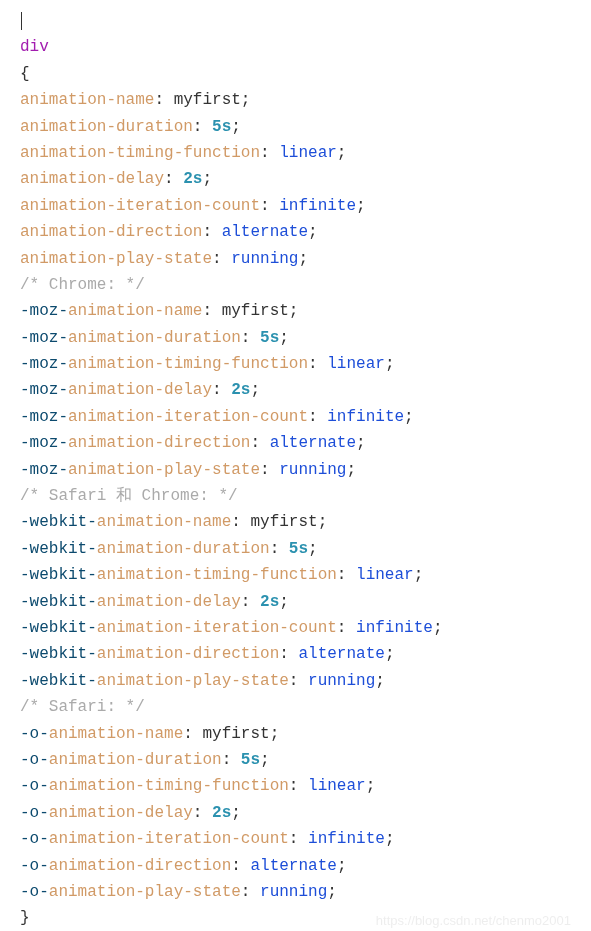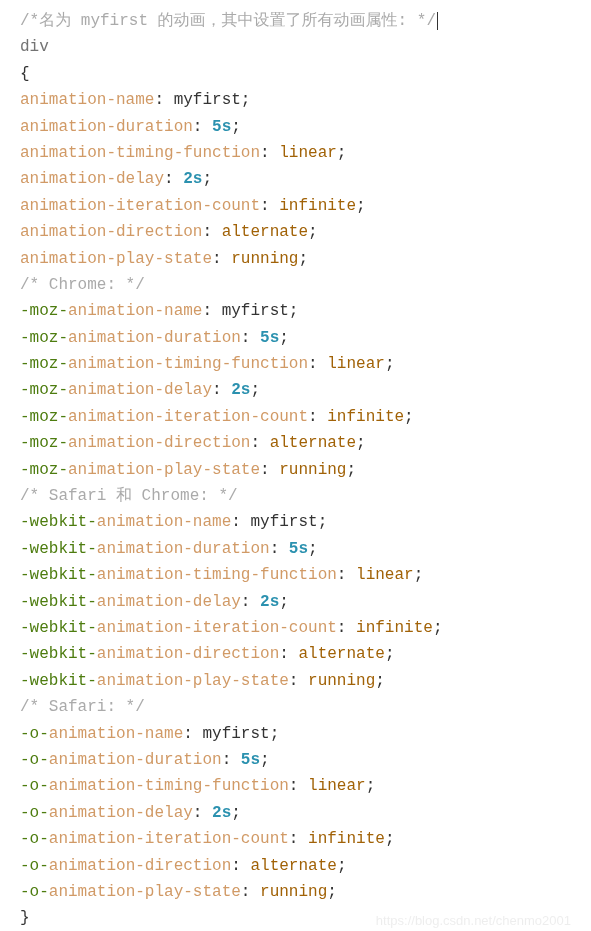--- a/index.html
+++ b/index.html
@@ -8,29 +8,29 @@
       font-size: 16px;
       line-height: 1.65;
       background: #fff;
       padding: 8px 20px;
       color: #333;
       position: relative;
       width: 591px;
     }
     .line { white-space: pre; }
     .comment { color: #aaa; }
-    .selector { color: #737373; }
+    .selector { color: #a21caf; }
     .brace { color: #333; }
     .property { color: #d19a66; text-align: right; }
     .colon { color: #333; }
     .value-text { color: #333; }
-    .value-keyword { color: #a16207; }
+    .value-keyword { color: #1d4ed8; }
     .value-number { color: #2b91af; font-weight: bold; }
     .semicolon { color: #333; }
-    .prefix { color: #4d7c0f; }
+    .prefix { color: #0c4a6e; }
     .watermark {
       position: absolute;
       bottom: 8px;
       right: 20px;
       color: #ddd;
       font-size: 13px;
       font-family: Arial, sans-serif;
       opacity: 0.5;
     }
     .cursor {
@@ -38,21 +38,21 @@
       width: 1px;
       height: 18px;
       background: #333;
       vertical-align: text-bottom;
       margin-left: 1px;
     }
   </style>
 </head>
 <body>
 
-<div class="line"><span class="comment">/*名为 myfirst 的动画，其中设置了所有动画属性: */</span><span class="cursor"></span></div>
+<div class="line"><span class="cursor"></span></div>
 <div class="line"><span class="selector">div</span></div>
 <div class="line"><span class="brace">{</span></div>
 
 <div class="line"><span class="property">animation-name</span><span class="colon">: </span><span class="value-text">myfirst</span><span class="semicolon">;</span></div>
 <div class="line"><span class="property">animation-duration</span><span class="colon">: </span><span class="value-number">5s</span><span class="semicolon">;</span></div>
 <div class="line"><span class="property">animation-timing-function</span><span class="colon">: </span><span class="value-keyword">linear</span><span class="semicolon">;</span></div>
 <div class="line"><span class="property">animation-delay</span><span class="colon">: </span><span class="value-number">2s</span><span class="semicolon">;</span></div>
 <div class="line"><span class="property">animation-iteration-count</span><span class="colon">: </span><span class="value-keyword">infinite</span><span class="semicolon">;</span></div>
 <div class="line"><span class="property">animation-direction</span><span class="colon">: </span><span class="value-keyword">alternate</span><span class="semicolon">;</span></div>
 <div class="line"><span class="property">animation-play-state</span><span class="colon">: </span><span class="value-keyword">running</span><span class="semicolon">;</span></div>

